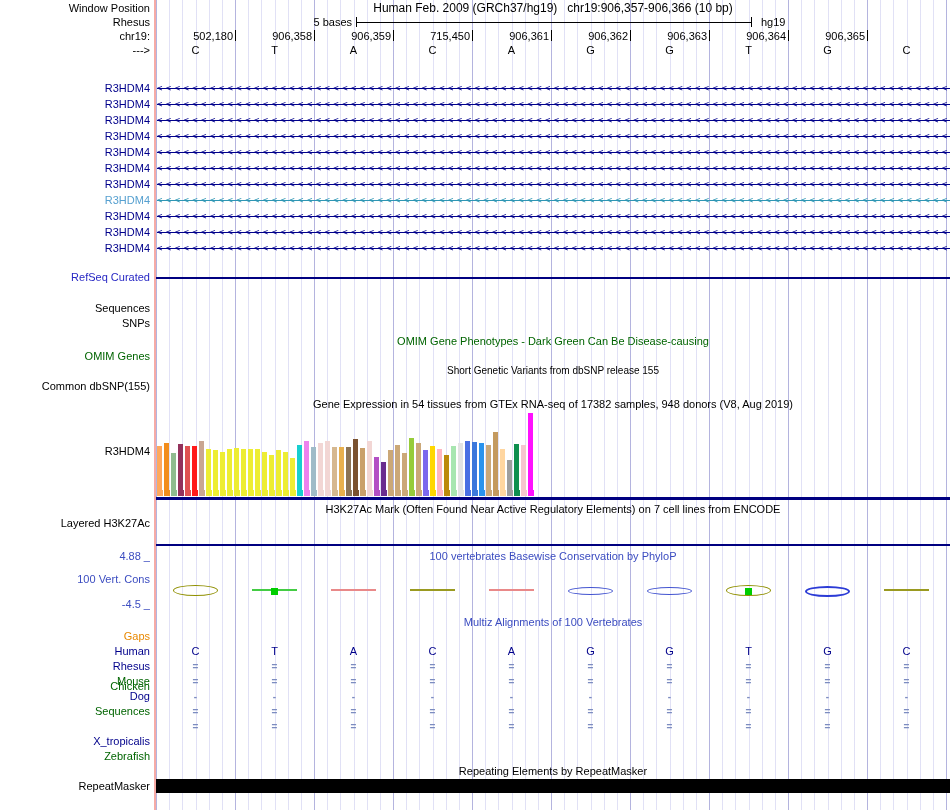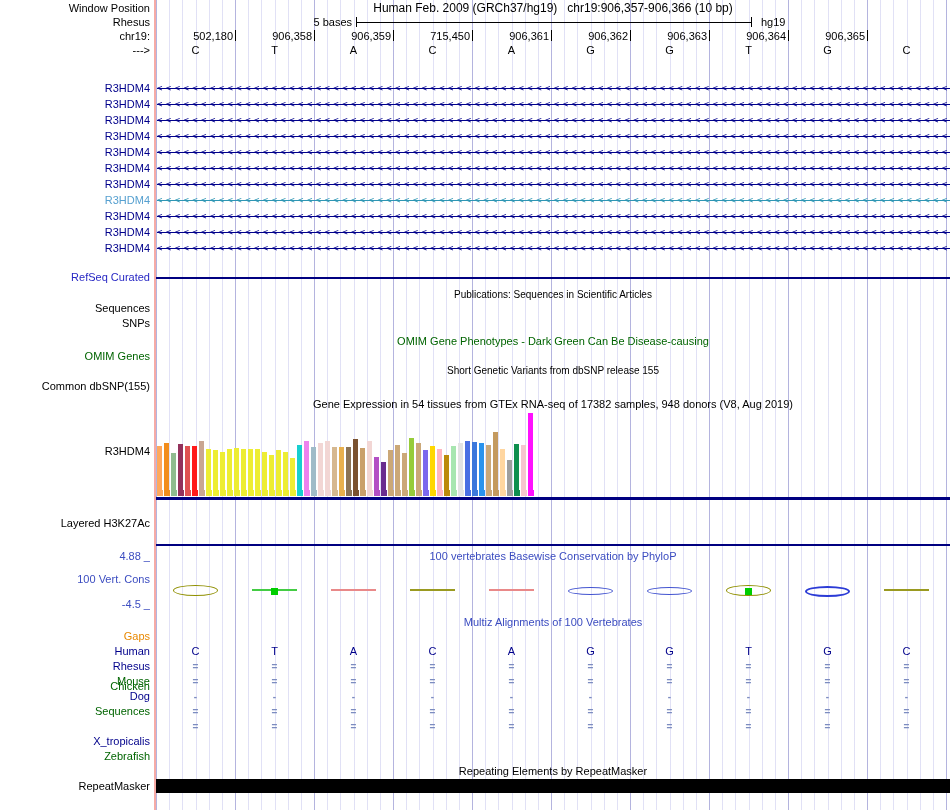--- a/index.html
+++ b/index.html
@@ -150,21 +150,20 @@
       <div class="gene-row" style="top: 242px;">
         <div class="gut gene-lab" style="color: rgb(0, 0, 139);">R3HDM4</div>
         <div class="gene-line" style="background: rgb(0, 0, 139);"></div>
         <div class="gene-arrows" style="color: rgb(0, 0, 139);">&lt;&lt;&lt;&lt;&lt;&lt;&lt;&lt;&lt;&lt;&lt;&lt;&lt;&lt;&lt;&lt;&lt;&lt;&lt;&lt;&lt;&lt;&lt;&lt;&lt;&lt;&lt;&lt;&lt;&lt;&lt;&lt;&lt;&lt;&lt;&lt;&lt;&lt;&lt;&lt;&lt;&lt;&lt;&lt;&lt;&lt;&lt;&lt;&lt;&lt;&lt;&lt;&lt;&lt;&lt;&lt;&lt;&lt;&lt;&lt;&lt;&lt;&lt;&lt;&lt;&lt;&lt;&lt;&lt;&lt;&lt;&lt;&lt;&lt;&lt;&lt;&lt;&lt;&lt;&lt;&lt;&lt;&lt;&lt;&lt;&lt;&lt;&lt;&lt;&lt;&lt;&lt;</div>
       </div>
     </div>
 
   <div class="gut" style="top:271px;color:#2727C4">RefSeq Curated</div>
   <div class="hline" style="top:277px;height:2px"></div>
 
-  <div class="title sm" style="top:288px">Publications: Sequences in Scientific Articles</div>
   <div class="gut" style="top:302px">Sequences</div>
   <div class="gut" style="top:317px">SNPs</div>
 
   <div class="title green" style="top:335px">OMIM Gene Phenotypes - Dark Green Can Be Disease-causing</div>
   <div class="gut green" style="top:350px">OMIM Genes</div>
 
   <div class="title sm" style="top:364px">Short Genetic Variants from dbSNP release 155</div>
   <div class="gut" style="top:380px">Common dbSNP(155)</div>
 
   <div class="title" style="top:398px">Gene Expression in 54 tissues from GTEx RNA-seq of 17382 samples, 948 donors (V8, Aug 2019)</div>
@@ -274,20 +273,21 @@
       <div class="gtex-band" style="left: 507px; background: rgb(158, 158, 158);"></div>
       <div class="gtex-bar" style="left: 514px; top: 444px; height: 46px; background: rgb(14, 143, 79);"></div>
       <div class="gtex-band" style="left: 514px; background: rgb(14, 143, 79);"></div>
       <div class="gtex-bar" style="left: 521px; top: 445px; height: 45px; background: rgb(246, 198, 206);"></div>
       <div class="gtex-band" style="left: 521px; background: rgb(246, 198, 206);"></div>
       <div class="gtex-bar" style="left: 528px; top: 413px; height: 77px; background: rgb(255, 16, 255);"></div>
       <div class="gtex-band" style="left: 528px; background: rgb(255, 16, 255);"></div>
     </div>
   <div class="hline" style="top:497px;height:3px"></div>
 
+  <div class="title" style="top:503px">H3K27Ac Mark (Often Found Near Active Regulatory Elements) on 7 cell lines from ENCODE</div>
   <div class="gut" style="top:517px">Layered H3K27Ac</div>
   <div class="hline" style="top:544px;height:2px"></div>
 
   <div class="gut blue" style="top:550px">4.88 _</div>
   <div class="title blue" style="top:550px">100 vertebrates Basewise Conservation by PhyloP</div>
   <div class="gut blue" style="top:573px">100 Vert. Cons</div>
   <div class="gut blue" style="top:598px">-4.5 _</div>
   <div>
       <div class="pp-wrap" style="left: 173px;">
         <div class="pp-ell pp-lens" style="border-color: rgb(143, 143, 0);"></div>

